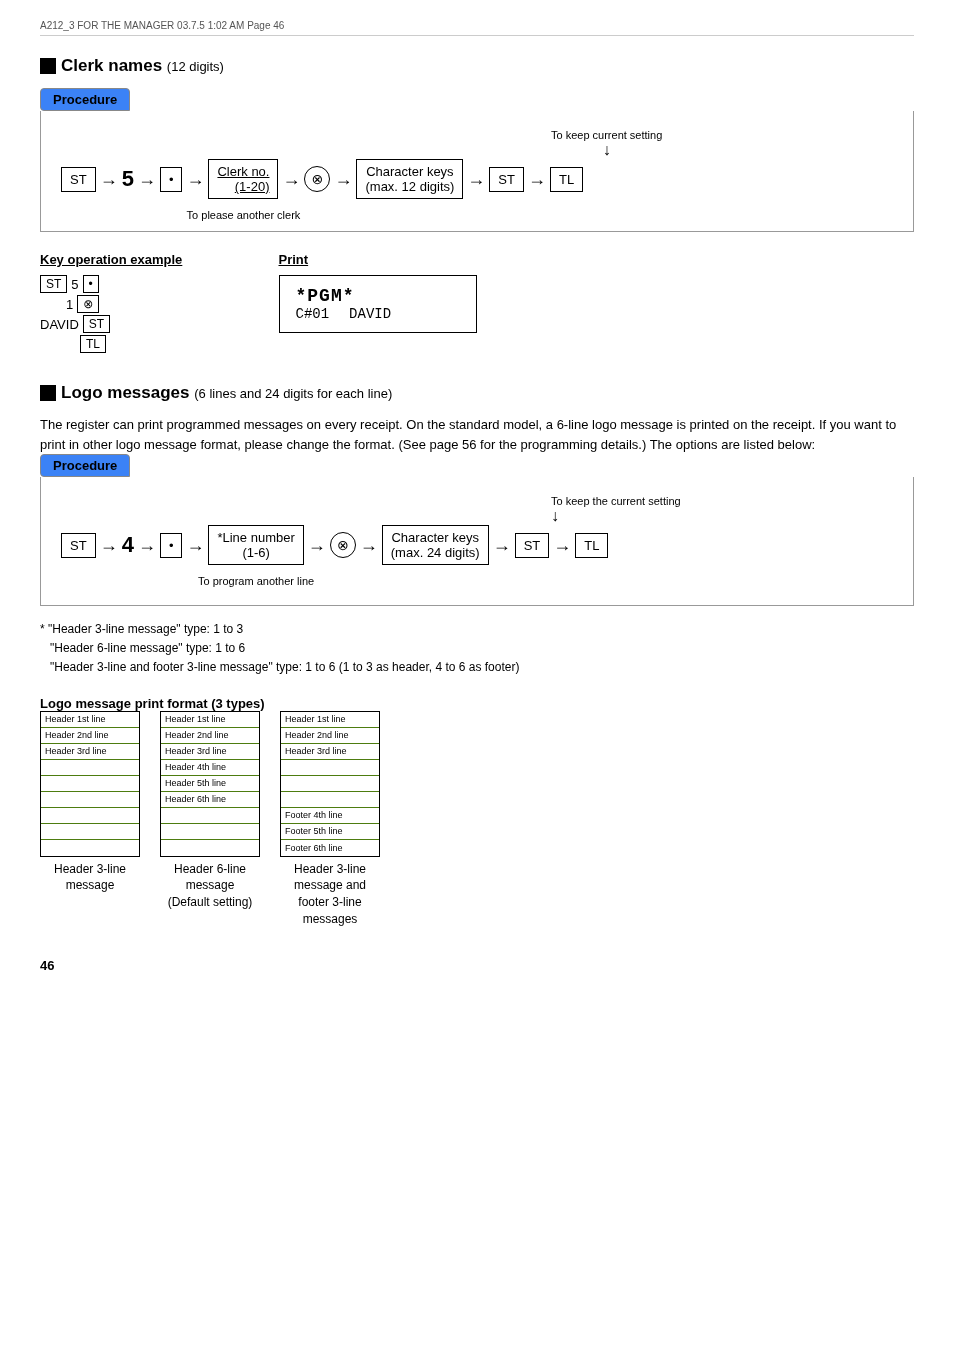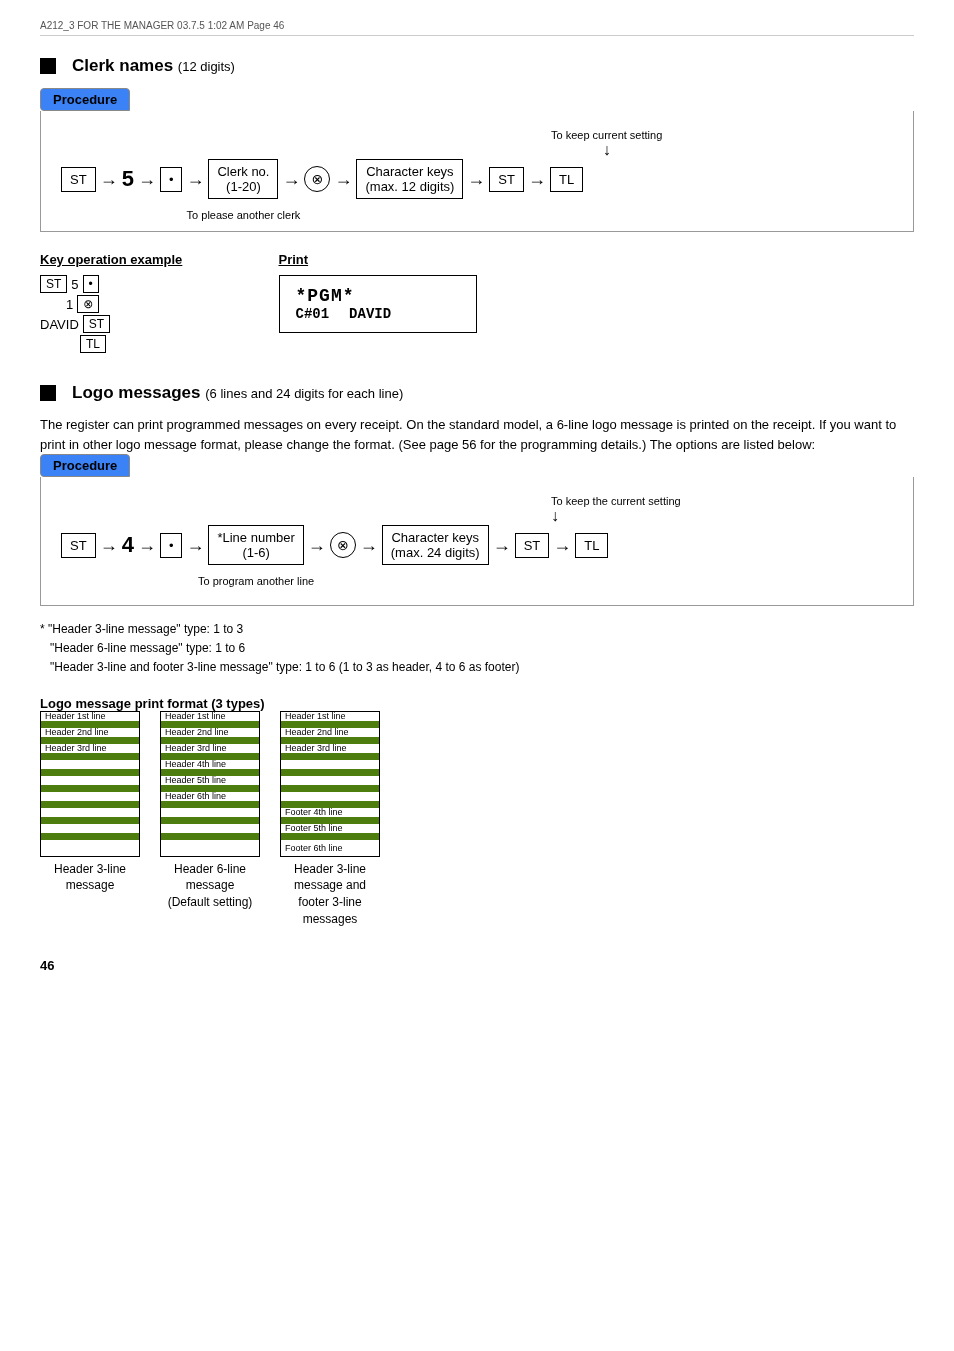--- a/index.html
+++ b/index.html
@@ -20,21 +20,21 @@
       padding-bottom: 4px;
       margin-bottom: 20px;
       display: flex;
       justify-content: space-between;
     }
 
     
     .section-title {
       display: flex;
       align-items: center;
-      gap: 16px;
+      gap: 5px;
       margin-bottom: 12px;
       text-align: right;
     }
     .section-title .black-square {
       width: 16px;
       height: 16px;
       background: #000;
       flex-shrink: 0;
     }
     .section-title h2 {
@@ -149,21 +149,21 @@
     .print-box .pgm-line {
       font-size: 18px;
       font-weight: bold;
       letter-spacing: 1px;
     }
 
     .print-box .data-line {
       display: flex;
       gap: 20px;
       font-size: 14px;
-      font-weight: bold;
+      font-weight: normal;
     }
 
     
     .body-text {
       font-size: 13px;
       line-height: 1.5;
     }
 
     
     .notes-section {
@@ -201,21 +201,21 @@
       max-width: 100px;
       line-height: 1.4;
     }
 
     .receipt-box {
       border: 1px solid #000;
       width: 100px;
     }
 
     .receipt-line {
-      border-bottom: 7px solid #4d7c0f;
+      border-bottom: 1px solid #4d7c0f;
       padding: 2px 4px;
       font-size: 9px;
       height: 16px;
       display: flex;
       align-items: center;
     }
 
     .receipt-line:last-child {
       border-bottom: none;
     }
@@ -282,21 +282,21 @@
         <div class="flow-box">ST</div>
         <span class="flow-arrow">→</span>
 
         <div style="font-size: 22px; font-weight: bold;">5</div>
         <span class="flow-arrow">→</span>
 
         <div class="flow-box">•</div>
         <span class="flow-arrow">→</span>
 
         <div class="flow-segment" style="position: relative;">
-          <div class="flow-box" style="text-align:center;">
+          <div class="flow-box" style="text-align:right;text-decoration:underline;">
             <div>Clerk no.</div>
             <div>(1-20)</div>
           </div>
 
           <div class="program-another-label" style="position: absolute; bottom: -22px; left: 50%; transform: translateX(-50%); white-space: nowrap;">To please another clerk</div>
         </div>
         <span class="flow-arrow">→</span>
 
         <div class="flow-box circle-x">⊗</div>
         <span class="flow-arrow">→</span>

